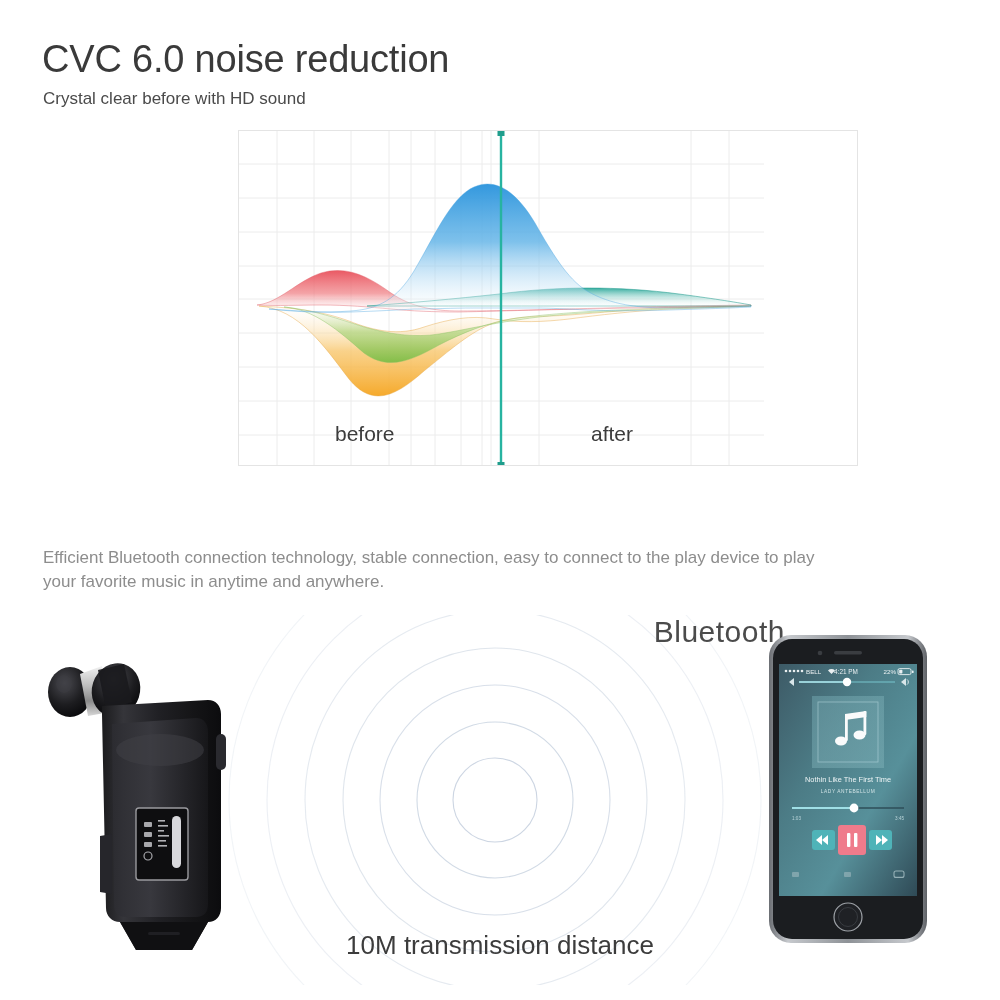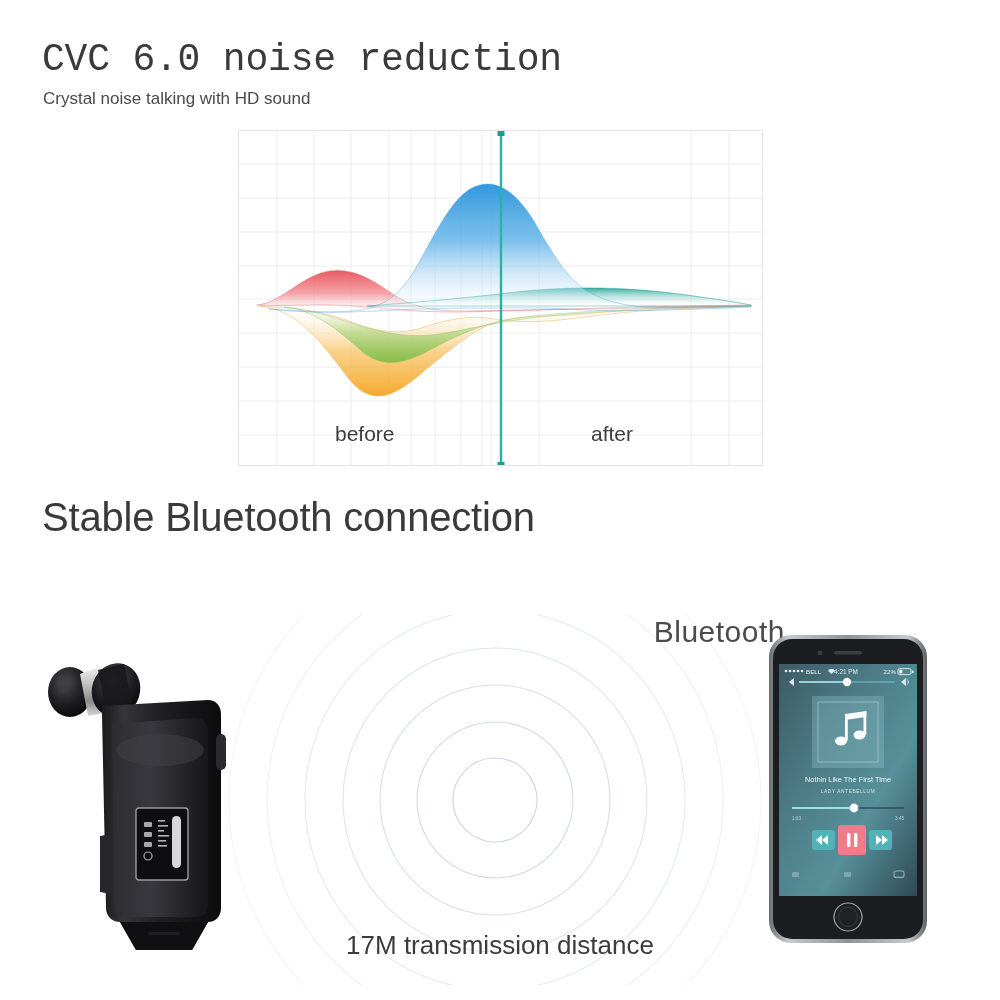--- a/index.html
+++ b/index.html
@@ -32,21 +32,21 @@
     font-size: 17px;
     line-height: 24px;
     color: #8d8d8d;
     width: 790px;
   }
 
   
   .chart-wrap {
     position: absolute;
     left: 238px; top: 130px;
-    width: 525px; height: 336px;
+    width: 620px; height: 336px;
     background: #fff;
     border: 1px solid #e4e4e4;
     overflow: hidden;
   }
   .chart-svg { position:absolute; left:0; top:0; width:525px; height:336px; display:block; }
   .axis-label {
     position: absolute;
     font-size: 21px;
     color: #3c3c3c;
     white-space: nowrap;
@@ -82,23 +82,23 @@
   
   .phone { position: absolute; left: 768px; top: 634px; width: 160px; height: 310px; }
 
   svg { display: block; }
 </style>
 </head>
 <body>
 
 <div class="page">
 
-  <div class="h1" style="left:42px; top:38px;font-family:Liberation Mono, monospace;">CVC 6.0 noise reduction</div>
-
-  <div class="sub" style="left:43px; top:89px;">Crystal noise talking with HD sound</div>
+  <div class="h1" style="left:42px; top:38px;">CVC 6.0 noise reduction</div>
+
+  <div class="sub" style="left:43px; top:89px;">Crystal clear before with HD sound</div>
 
   <div class="chart-wrap">
     <svg class="chart-svg" viewBox="0 0 525 336" preserveAspectRatio="none">
       <defs>
         <linearGradient id="gRed" x1="0" y1="0" x2="0" y2="1">
           <stop offset="0%" stop-color="#e8505b" stop-opacity="0.95"></stop>
           <stop offset="55%" stop-color="#ef7b80" stop-opacity="0.70"></stop>
           <stop offset="100%" stop-color="#ffffff" stop-opacity="0.25"></stop>
         </linearGradient>
         <linearGradient id="gBlue" x1="0" y1="0" x2="0" y2="1">
@@ -189,37 +189,37 @@
         <line x1="262" y1="0" x2="262" y2="336" stroke="#27b3a0" stroke-width="2.4"></line>
         <rect x="258.5" y="0" width="7" height="5" fill="#1f9d8c"></rect>
         <rect x="258.5" y="331" width="7" height="5" fill="#1f9d8c"></rect>
       </g>
     </svg>
 
     <div class="axis-label" style="left:96px; top:291px;">before</div>
     <div class="axis-label" style="left:352px; top:291px;">after</div>
   </div>
 
-  <div class="h1" style="left:42px; top:495px; font-size:40px;">Stable Bluetooth connection</div>
-
+
+  <div class="body-copy" style="left:43px; top:546px;">Efficient Bluetooth connection technology, stable connection, easy to connect to the play device to play your favorite music in  anytime and anywhere.</div>
 
   <div class="rings-wrap">
     <svg width="570" height="370" viewBox="0 0 570 370">
       <g fill="none" stroke="#c9d3e0" transform="translate(280,185)">
         <circle r="42" stroke-width="1.1" stroke-opacity="0.95"></circle>
         <circle r="78" stroke-width="1.1" stroke-opacity="0.85"></circle>
         <circle r="115" stroke-width="1.1" stroke-opacity="0.72"></circle>
         <circle r="152" stroke-width="1.1" stroke-opacity="0.60"></circle>
         <circle r="190" stroke-width="1.1" stroke-opacity="0.48"></circle>
         <circle r="228" stroke-width="1.1" stroke-opacity="0.36"></circle>
         <circle r="266" stroke-width="1.1" stroke-opacity="0.26"></circle>
       </g>
     </svg>
     <div class="bt-word">Bluetooth</div>
-    <div class="bt-caption">17M transmission distance</div>
+    <div class="bt-caption">10M transmission distance</div>
   </div>
 
   <div class="earbud">
     <svg width="210" height="320" viewBox="0 0 210 320">
       <defs>
         <linearGradient id="bodyG" x1="0" y1="0" x2="1" y2="0">
           <stop offset="0%" stop-color="#1b1b1d"></stop>
           <stop offset="18%" stop-color="#35353a"></stop>
           <stop offset="48%" stop-color="#202024"></stop>
           <stop offset="78%" stop-color="#141416"></stop>

